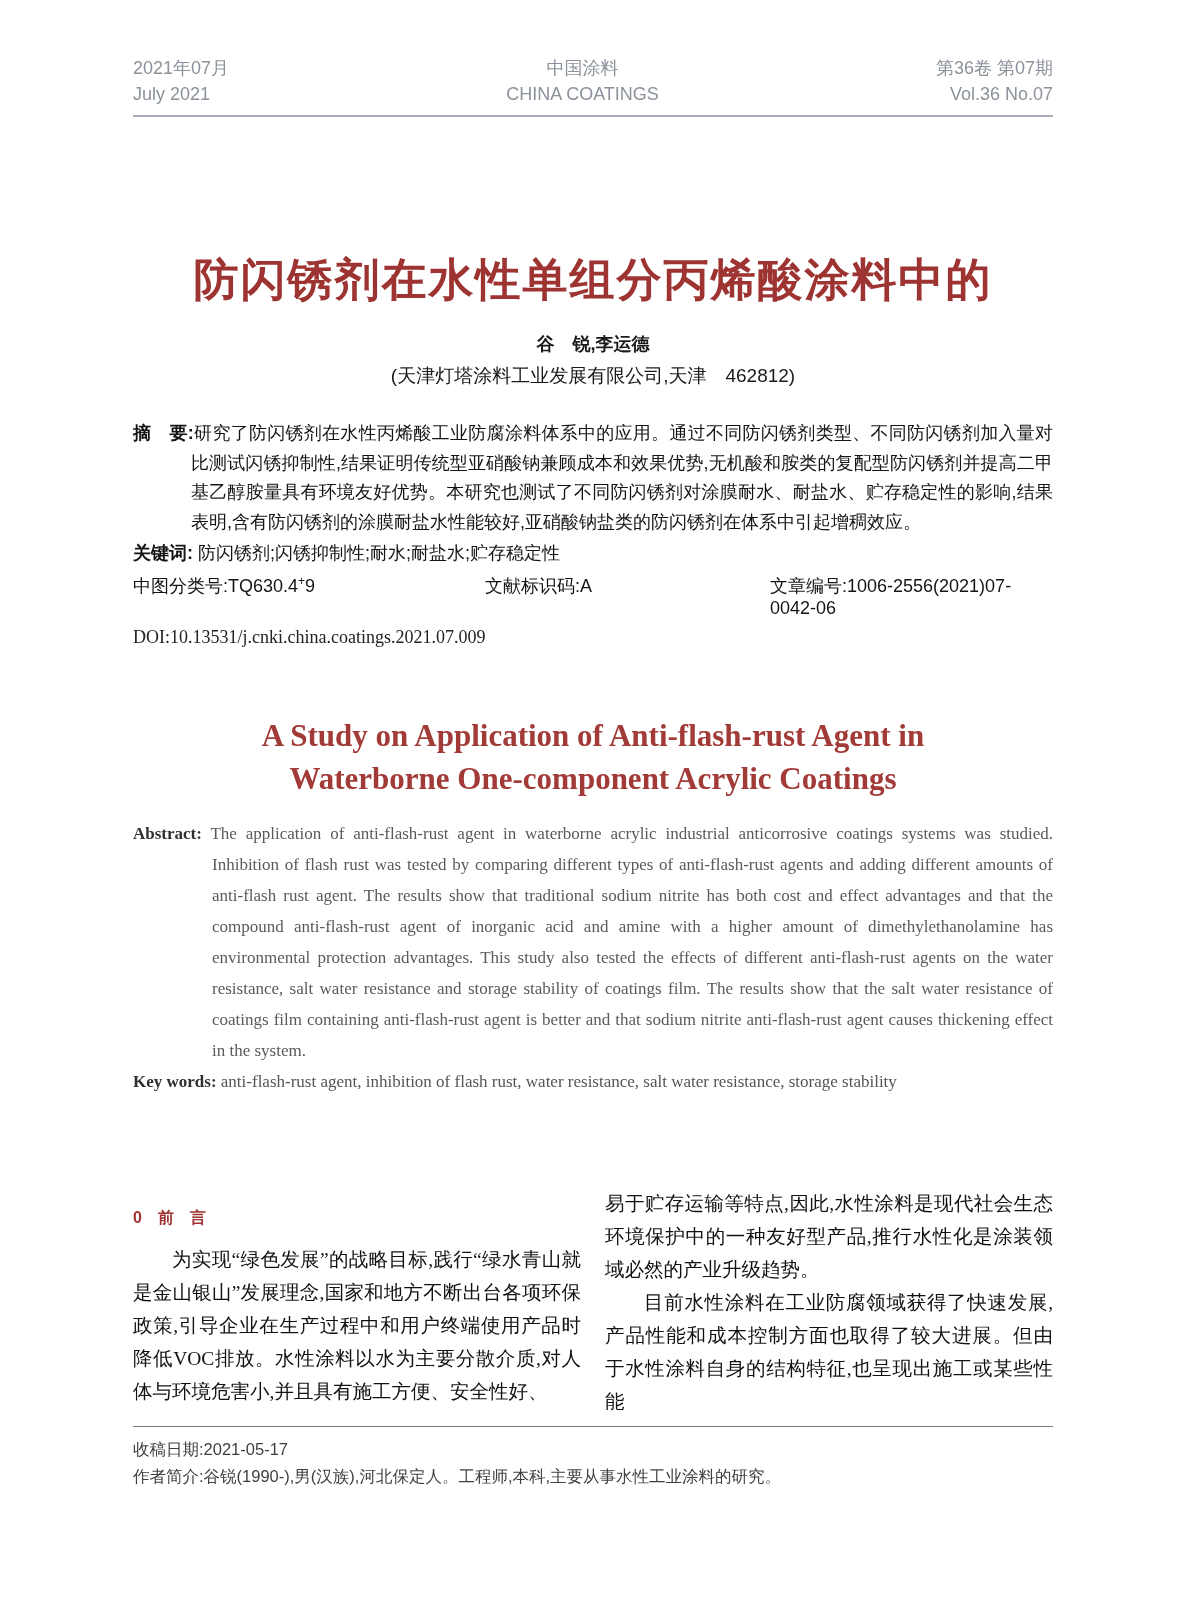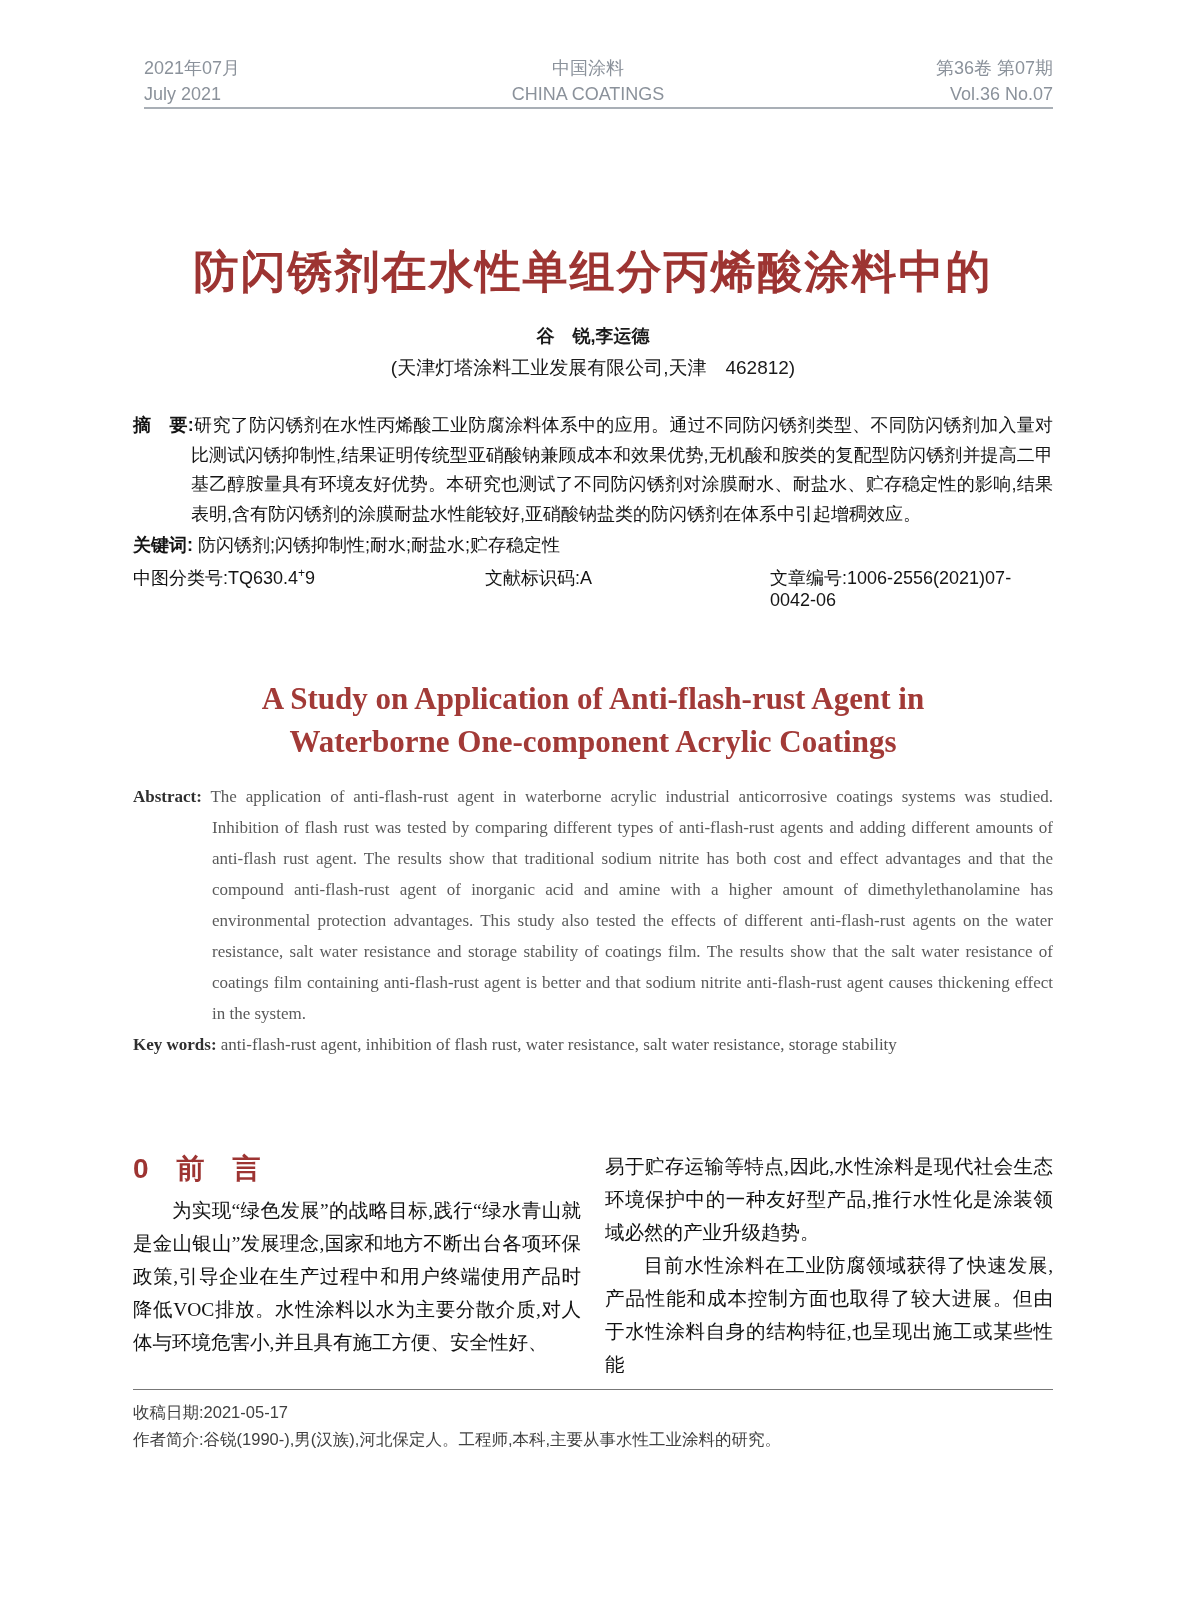--- a/index.html
+++ b/index.html
@@ -10,21 +10,21 @@
     box-sizing:border-box;
     padding:55px 134px 0 133px;
     overflow:hidden;
     font-family:"Liberation Sans", sans-serif;
     color:#1c1c1c;
   }
   
   .hdr {
     display:flex; justify-content:space-between;
     color:#8b929b; font-size:18px; line-height:26px;
-    border-bottom:2px solid #a9afb6; margin-left:11px;
+    border-bottom:2px solid #a9afb6; padding-bottom:8px;
   }
   .hdr .cell-c { text-align:center; }
   .hdr .cell-r { text-align:right; }
   
   .title-cn {
     margin-top:126px; text-align:center;
     color:#9d3432; font-weight:bold;
     font-size:45px; line-height:73px; letter-spacing:2px;
   }
   .authors-cn { margin-top:16px; text-align:center; font-size:18px; font-weight:bold; color:#1a1a1a; }
@@ -65,22 +65,22 @@
   }
   
   .cols {
     margin-top:90px; display:flex; gap:24px;
     font-family:"Liberation Serif", serif;
     font-size:19.5px; line-height:33px; color:#111; text-align:justify;
   }
   .col { width:448px; }
   .sec-h {
     font-family:"Liberation Sans", sans-serif;
-    color:#9d3432; font-weight:bold; font-size:28px; line-height:30px;
-    margin:4px 0 10px 0;
+    color:#9d3432; font-weight:bold; font-size:16px; line-height:30px;
+    margin:16px 0 10px 0;
   }
   .col p { margin:0; }
   .p-indent { text-indent:2em; }
   
   .fnote {
     margin-top:8px; border-top:1px solid #777;
     padding-top:9px; font-size:16.5px; line-height:27px; color:#3f3f3f;
   }
 </style>
 </head>
@@ -117,20 +117,21 @@
   <div class="kw-cn">
     <span class="lbl">关键词:</span> <span>防闪锈剂;闪锈抑制性;耐水;耐盐水;贮存稳定性</span>
   </div>
 
   <div class="cls-row">
     <span class="seg1"><span>中图分类号:</span><span>TQ630.4</span><sup>+</sup><span>9</span></span>
     <span class="seg2">文献标识码:A</span>
     <span class="seg3">文章编号:1006-2556(2021)07-0042-06</span>
   </div>
 
+  <div class="doi">DOI:10.13531/j.cnki.china.coatings.2021.07.009</div>
 
   <div class="title-en">
     <div>A Study on Application of Anti-flash-rust Agent in</div>
     <div>Waterborne One-component Acrylic Coatings</div>
   </div>
 
 
   <div class="abs-en">
     <span class="lbl">Abstract:</span> <span>The application of anti-flash-rust agent in waterborne acrylic industrial anticorrosive coatings systems was studied. Inhibition of flash rust was tested by comparing different types of anti-flash-rust agents and adding different amounts of anti-flash rust agent. The results show that traditional sodium nitrite has both cost and effect advantages and that the compound anti-flash-rust agent of inorganic acid and amine with a higher amount of dimethylethanolamine has environmental protection advantages. This study also tested the effects of different anti-flash-rust agents on the water resistance, salt water resistance and storage stability of coatings film. The results show that the salt water resistance of coatings film containing anti-flash-rust agent is better and that sodium nitrite anti-flash-rust agent causes thickening effect in the system.</span>
   </div>

